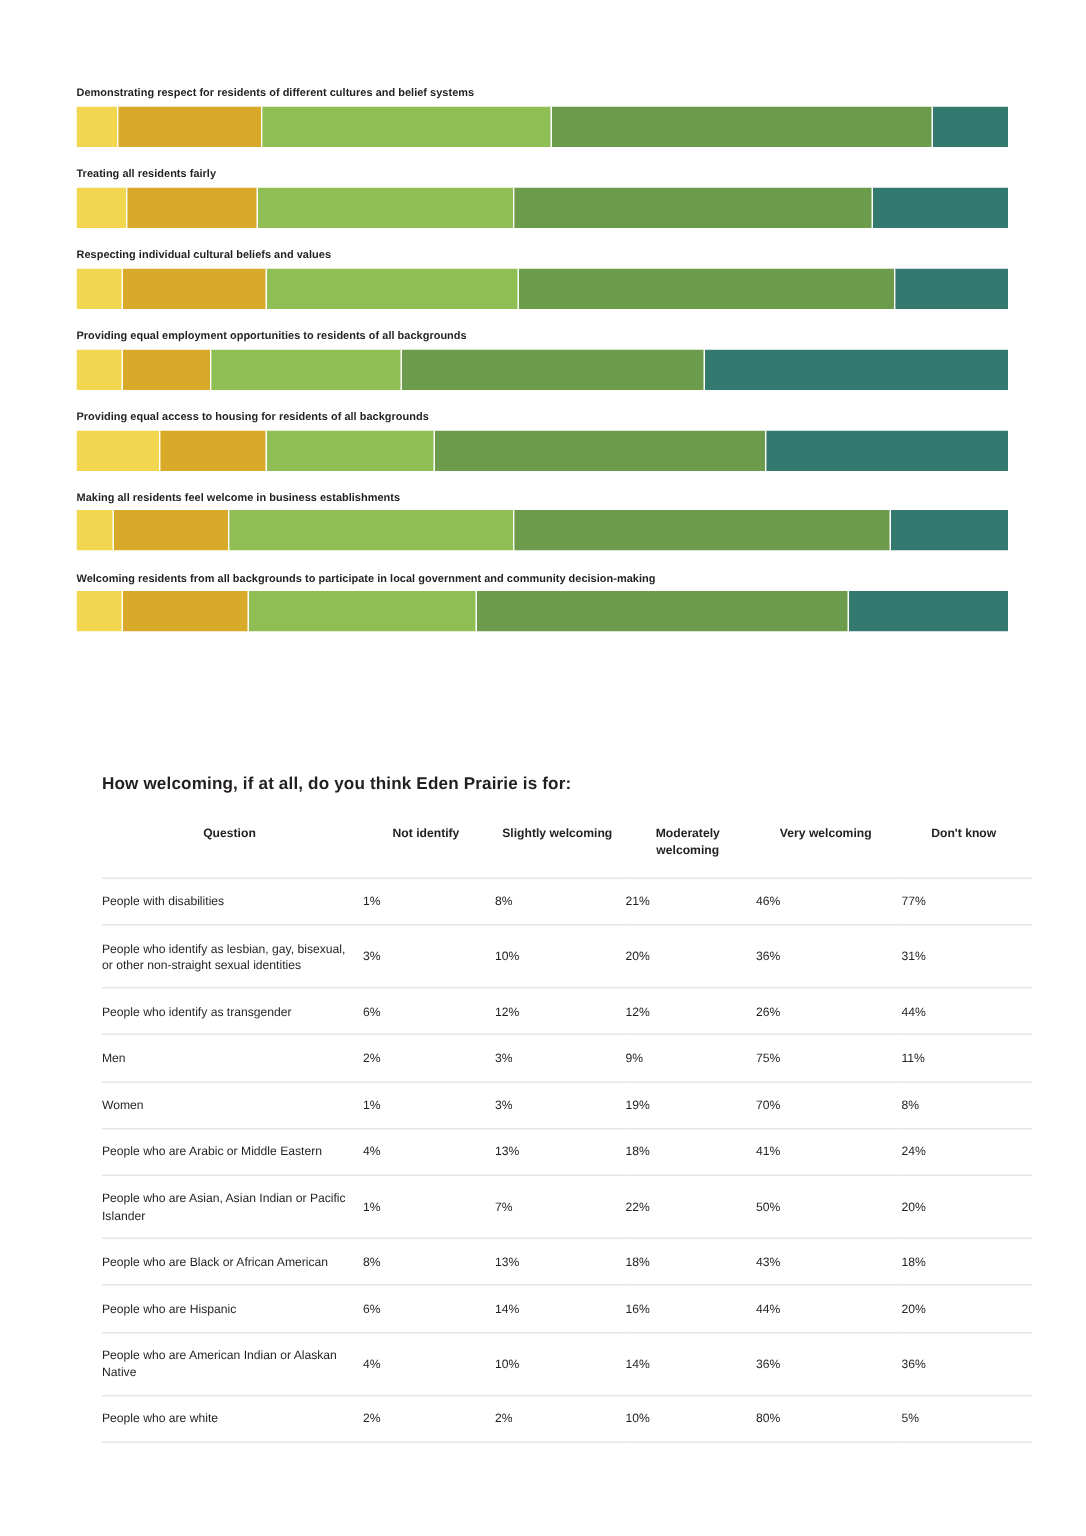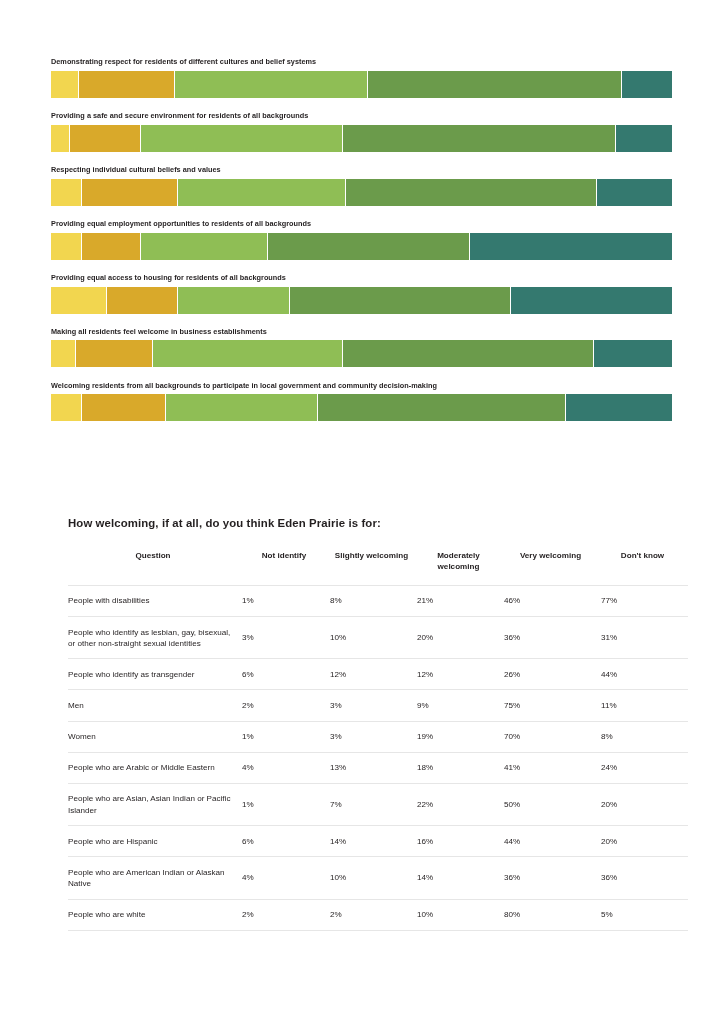--- a/index.html
+++ b/index.html
@@ -113,27 +113,27 @@
         <div class="bar-label">Demonstrating respect for residents of different cultures and belief systems</div>
         <div class="bar-track">
           <div class="bar-seg" style="width: 4.5%; background: rgb(242, 214, 79);"></div>
           <div class="bar-seg" style="width: 15.5%; background: rgb(217, 169, 42);"></div>
           <div class="bar-seg" style="width: 31%; background: rgb(143, 190, 85);"></div>
           <div class="bar-seg" style="width: 41%; background: rgb(107, 155, 75);"></div>
           <div class="bar-seg" style="width: 8%; background: rgb(52, 121, 111);"></div>
         </div>
       </div>
       <div class="bar-group">
-        <div class="bar-label">Providing a safe and secure environment for residents of all backgrounds</div>
-        <div class="bar-track">
-          <div class="bar-seg" style="width: 3%; background: rgb(242, 214, 79);"></div>
-          <div class="bar-seg" style="width: 11.5%; background: rgb(217, 169, 42);"></div>
-          <div class="bar-seg" style="width: 32.5%; background: rgb(143, 190, 85);"></div>
-          <div class="bar-seg" style="width: 44%; background: rgb(107, 155, 75);"></div>
-          <div class="bar-seg" style="width: 9%; background: rgb(52, 121, 111);"></div>
+        <div class="bar-label">Treating all residents fairly</div>
+        <div class="bar-track">
+          <div class="bar-seg" style="width: 5.5%; background: rgb(242, 214, 79);"></div>
+          <div class="bar-seg" style="width: 14%; background: rgb(217, 169, 42);"></div>
+          <div class="bar-seg" style="width: 27.5%; background: rgb(143, 190, 85);"></div>
+          <div class="bar-seg" style="width: 38.5%; background: rgb(107, 155, 75);"></div>
+          <div class="bar-seg" style="width: 14.5%; background: rgb(52, 121, 111);"></div>
         </div>
       </div>
       <div class="bar-group">
         <div class="bar-label">Respecting individual cultural beliefs and values</div>
         <div class="bar-track">
           <div class="bar-seg" style="width: 5%; background: rgb(242, 214, 79);"></div>
           <div class="bar-seg" style="width: 15.5%; background: rgb(217, 169, 42);"></div>
           <div class="bar-seg" style="width: 27%; background: rgb(143, 190, 85);"></div>
           <div class="bar-seg" style="width: 40.5%; background: rgb(107, 155, 75);"></div>
           <div class="bar-seg" style="width: 12%; background: rgb(52, 121, 111);"></div>
@@ -253,20 +253,28 @@
           </tr>
           <tr>
             <td>People who are Asian, Asian Indian or Pacific Islander</td>
             <td>1%</td>
             <td>7%</td>
             <td>22%</td>
             <td>50%</td>
             <td>20%</td>
           </tr>
           <tr>
+            <td>People who are Black or African American</td>
+            <td>8%</td>
+            <td>13%</td>
+            <td>18%</td>
+            <td>43%</td>
+            <td>18%</td>
+          </tr>
+          <tr>
             <td>People who are Hispanic</td>
             <td>6%</td>
             <td>14%</td>
             <td>16%</td>
             <td>44%</td>
             <td>20%</td>
           </tr>
           <tr>
             <td>People who are American Indian or Alaskan Native</td>
             <td>4%</td>

